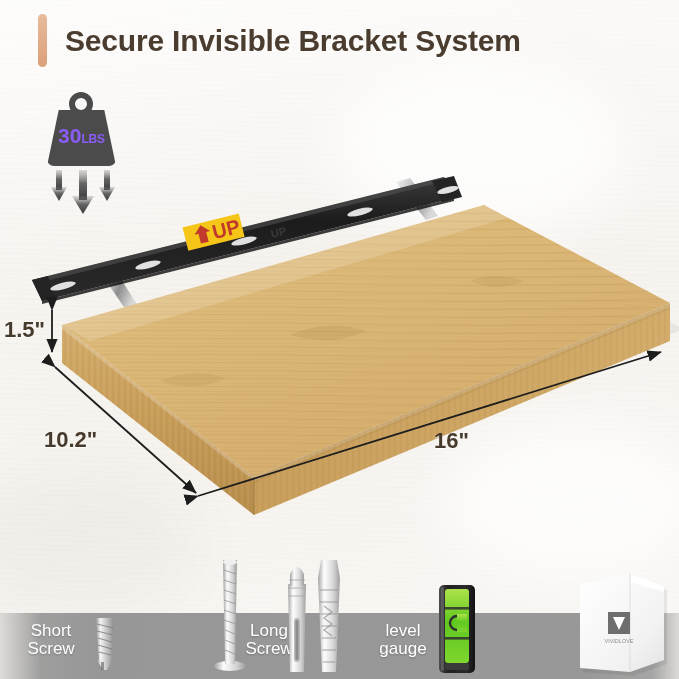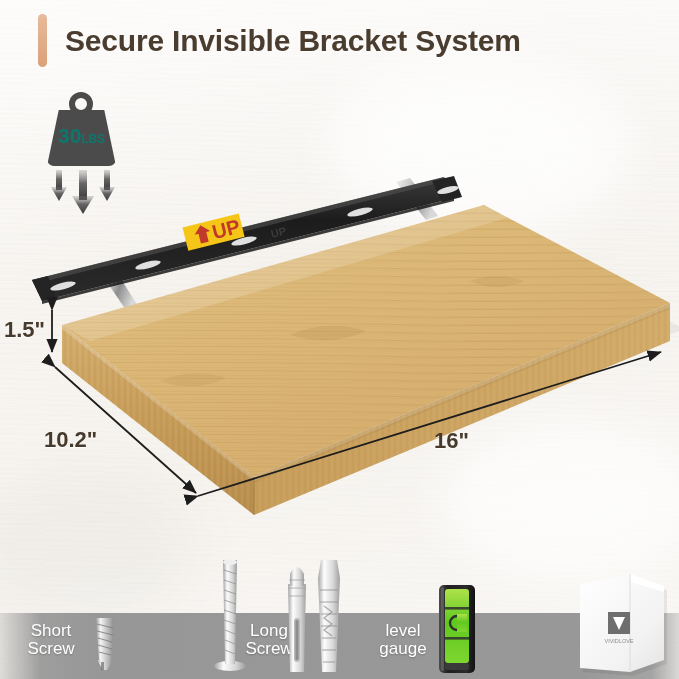--- a/index.html
+++ b/index.html
@@ -78,21 +78,21 @@
     width: 69px; height: 56px;
     background: #4b4b4b;
     border-radius: 9px 9px 7px 7px;
     clip-path: polygon(17% 0%, 83% 0%, 100% 100%, 0% 100%);
   }
   .weight-label {
     position: absolute;
     left: 14px; top: 33px;
     width: 69px;
     text-align: center;
-    color: #0f766e;
+    color: #8b5cf6;
     font-weight: bold;
     font-size: 21px;
     line-height: 1;
     white-space: nowrap;
   }
   .weight-label .lbs { font-size: 12px; letter-spacing: -0.2px; }
   .arrows { position: absolute; left: 8px; top: 78px; width: 84px; height: 45px; }
 
   
   .bracket { position: absolute; left: 30px; top: 160px; width: 460px; height: 150px; }

